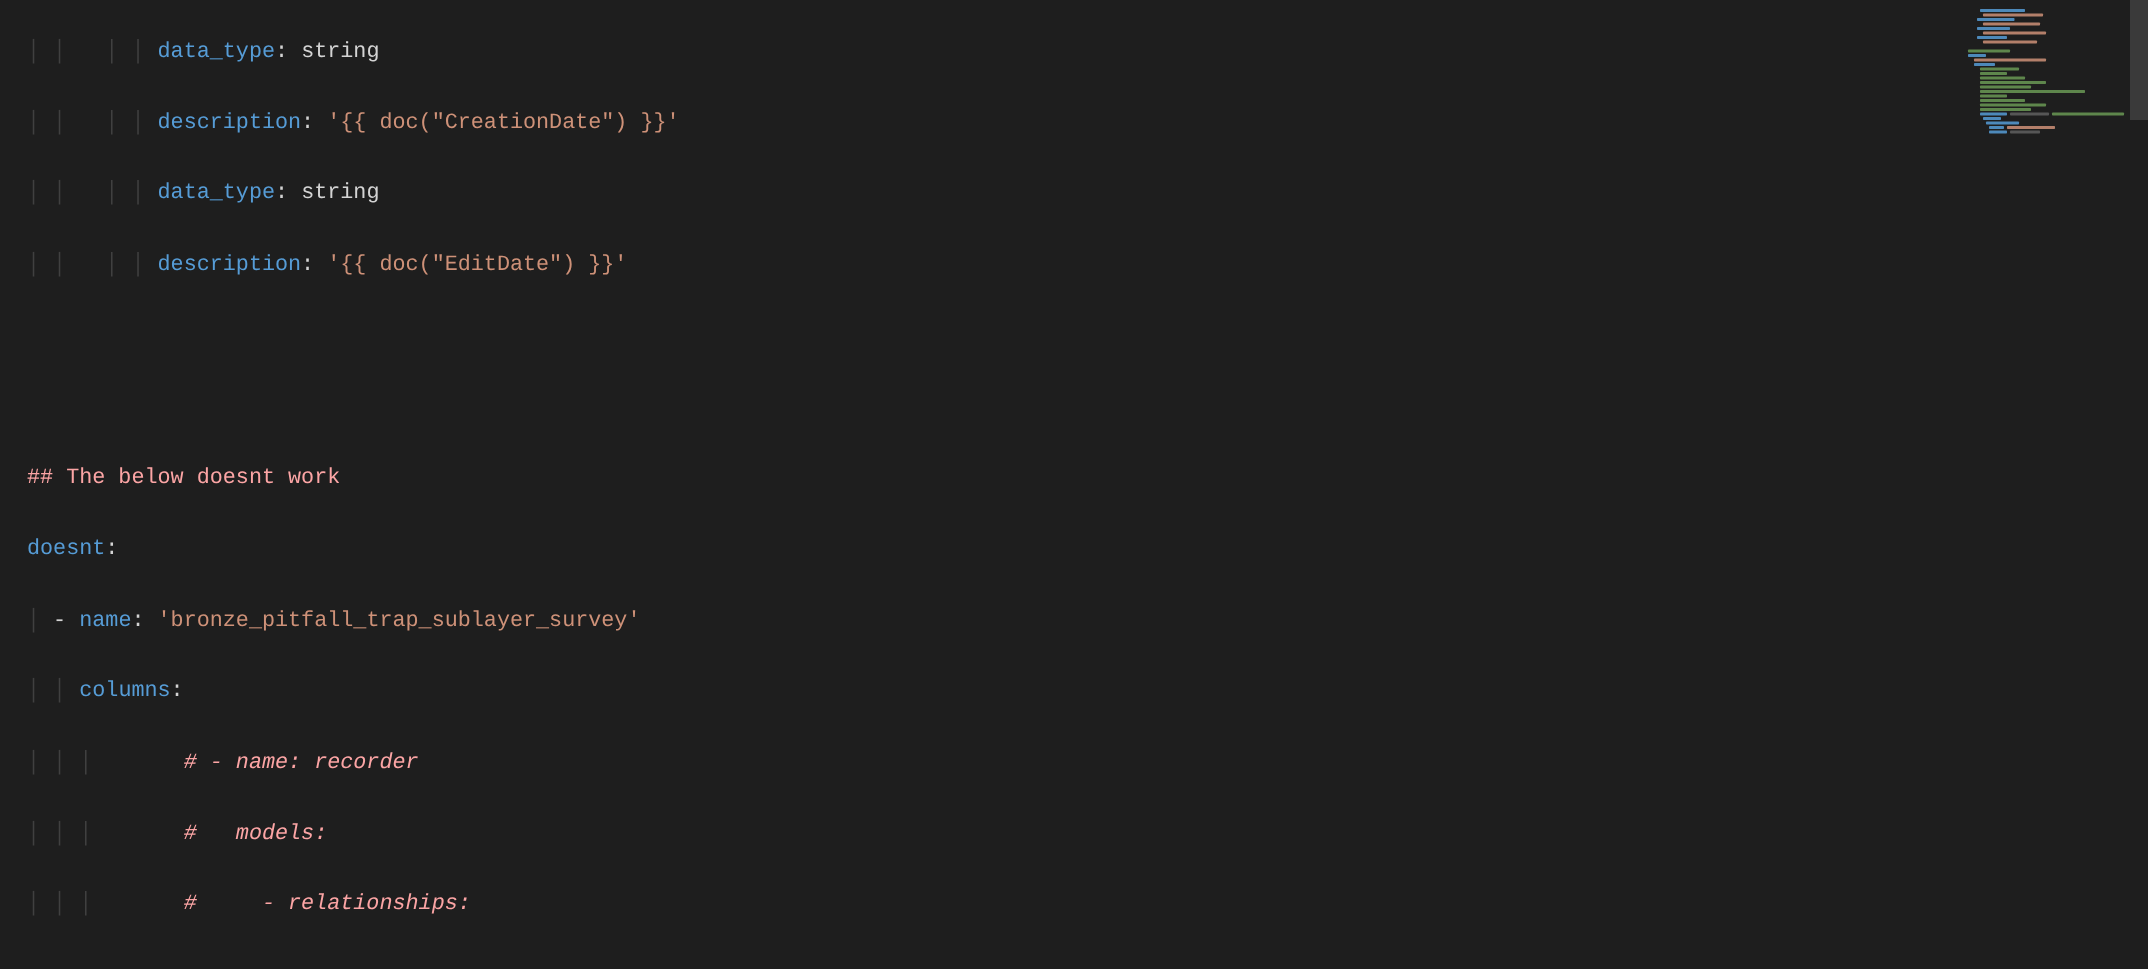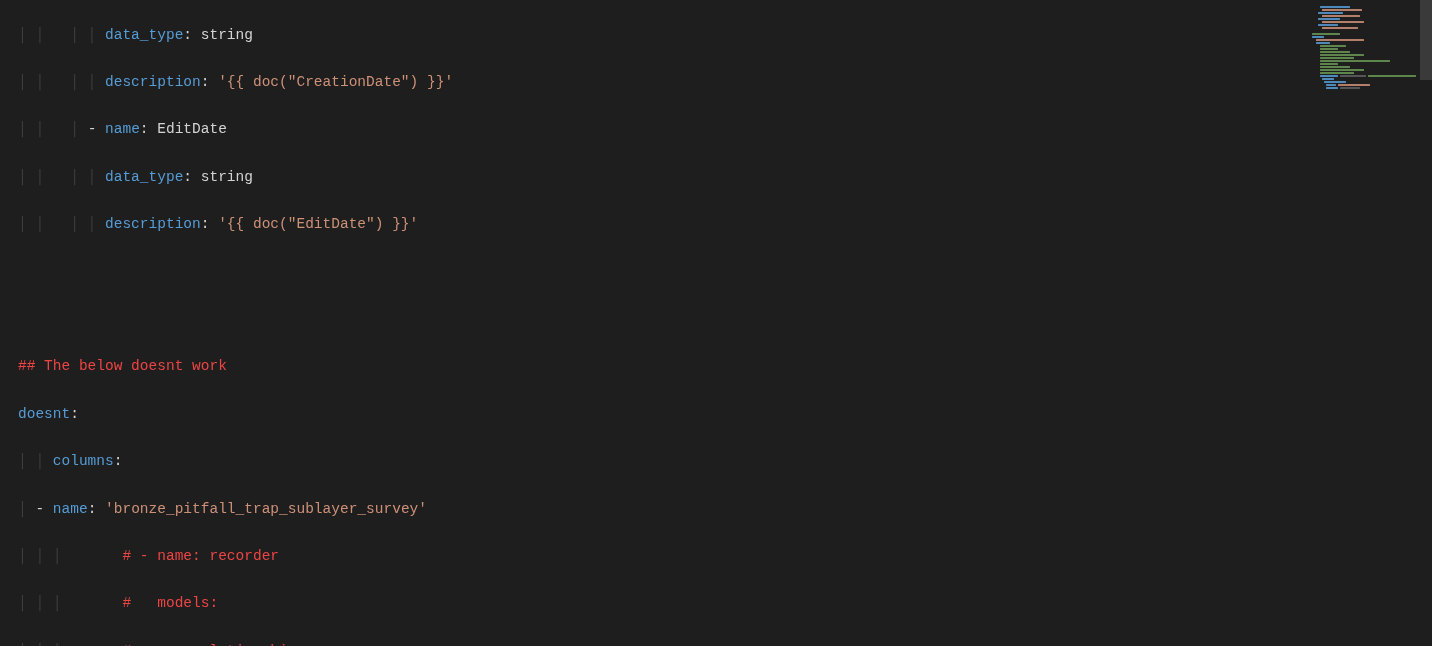--- a/index.html
+++ b/index.html
@@ -18,26 +18,26 @@
   .editor {
     position: absolute;
     top: 0;
     left: 0;
     padding-left: 18px;
     padding-top: 0;
   }
   .line { height: 23.7px; }
   .key { color: #569cd6; }
   .string { color: #ce9178; }
-  .comment { color: #ef4444; }
+  .comment { color: #fca5a5; }
   .dash { color: #d4d4d4; }
   .colon { color: #d4d4d4; }
   .guide { color: #404040; }
   .value { color: #d4d4d4; font-style: normal; text-align: right; }
-  .ital { }
+  .ital { font-style: italic; }
 
   .minimap {
     position: absolute;
     top: 2px;
     right: 12px;
     width: 110px;
     height: 110px;
     background: #1e1e1e;
     opacity: 0.85;
   }
@@ -69,29 +69,28 @@
   }
 </style>
 </head>
 <body>
 
 
 
 <div class="editor">
 <div class="line"><span class="guide">│ │   │ │ </span><span class="key">data_type</span><span class="colon">: </span><span class="value">string</span></div>
 <div class="line"><span class="guide">│ │   │ │ </span><span class="key">description</span><span class="colon">: </span><span class="string">'{{ doc("CreationDate") }}'</span></div>
-<div class="line"><span class="guide">│ │   │ </span><span class="dash">- </span><span class="key">name</span><span class="colon">: </span><span class="value">EditDate</span></div>
 <div class="line"><span class="guide">│ │   │ │ </span><span class="key">data_type</span><span class="colon">: </span><span class="value">string</span></div>
 <div class="line"><span class="guide">│ │   │ │ </span><span class="key">description</span><span class="colon">: </span><span class="string">'{{ doc("EditDate") }}'</span></div>
 <div class="line"> </div>
 <div class="line"> </div>
 <div class="line"><span class="comment">## The below doesnt work</span></div>
 <div class="line"><span class="key">doesnt</span><span class="colon">:</span></div>
+<div class="line"><span class="guide">│ </span><span class="dash">- </span><span class="key">name</span><span class="colon">: </span><span class="string">'bronze_pitfall_trap_sublayer_survey'</span></div>
 <div class="line"><span class="guide">│ │ </span><span class="key">columns</span><span class="colon">:</span></div>
-<div class="line"><span class="guide">│ </span><span class="dash">- </span><span class="key">name</span><span class="colon">: </span><span class="string">'bronze_pitfall_trap_sublayer_survey'</span></div>
 <div class="line"><span class="guide">│ │ │ </span><span class="comment ital">      # - name: recorder</span></div>
 <div class="line"><span class="guide">│ │ │ </span><span class="comment ital">      #   models:</span></div>
 <div class="line"><span class="guide">│ │ │ </span><span class="comment ital">      #     - relationships:</span></div>
 
 
 
 
 
 
 

